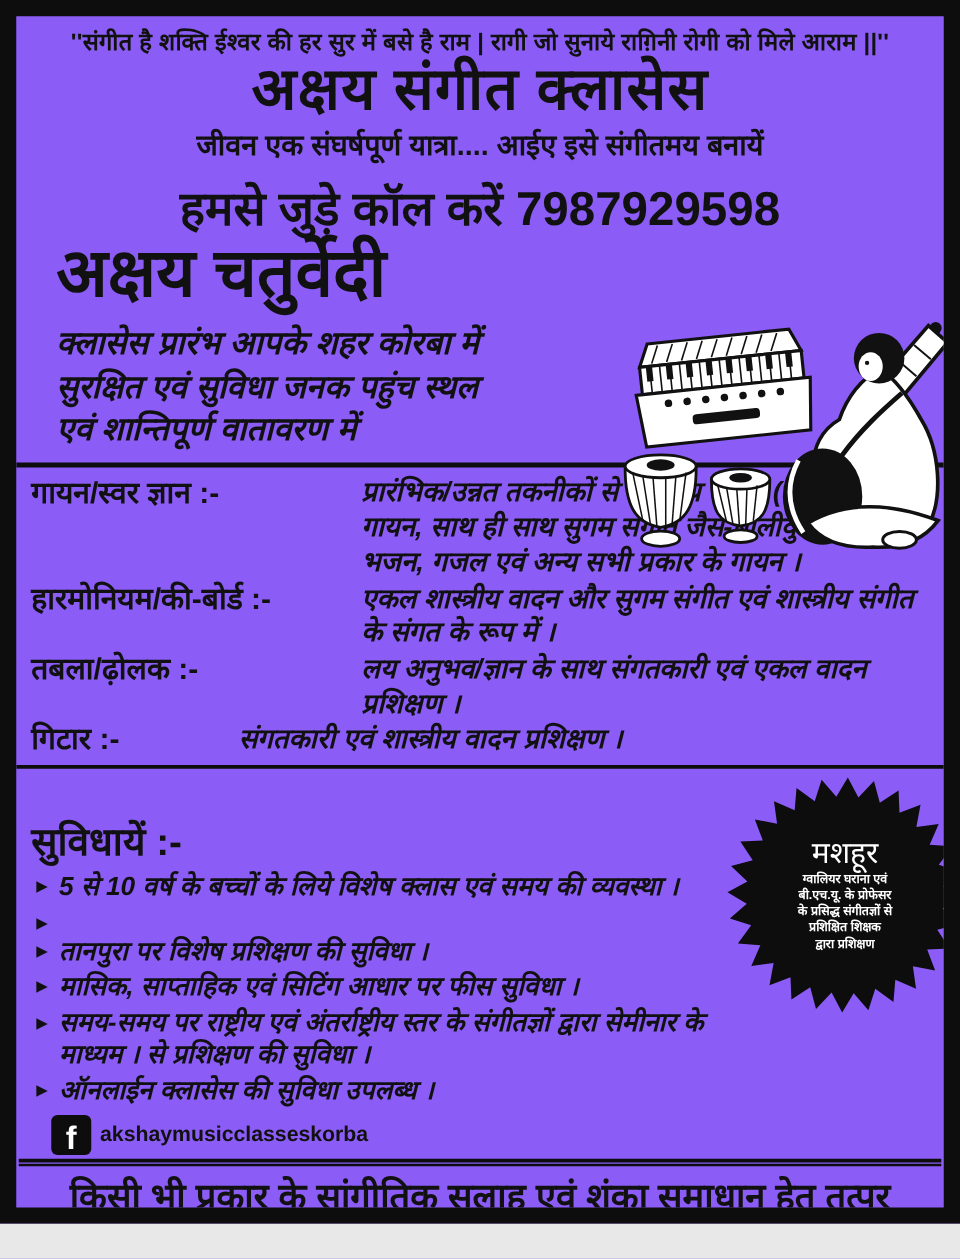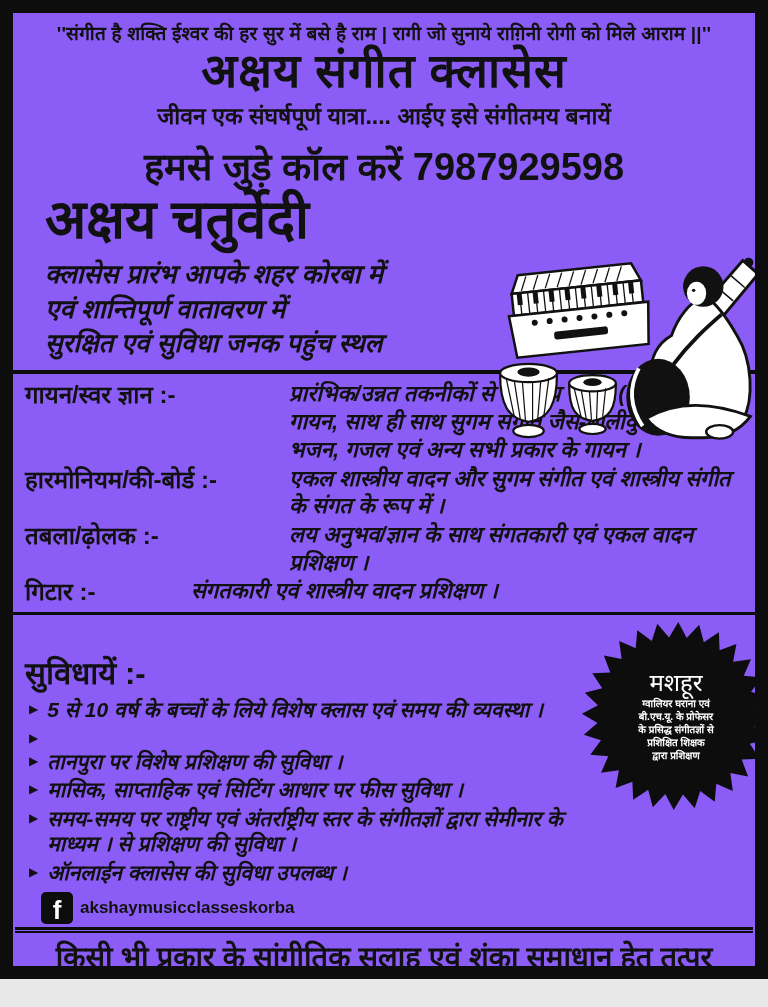--- a/index.html
+++ b/index.html
@@ -46,22 +46,22 @@
 
 <div class="frame">
 
   <div class="quote">''संगीत है शक्ति ईश्वर की हर सुर में बसे है राम | रागी जो सुनाये राग़िनी रोगी को मिले आराम ||''</div>
   <div class="title">अक्षय संगीत क्लासेस</div>
   <div class="subtitle">जीवन एक संघर्षपूर्ण यात्रा.... आईए इसे संगीतमय बनायें</div>
   <div class="call-line">हमसे जुड़े कॉल करें 7987929598</div>
   <div class="person-name">अक्षय चतुर्वेदी</div>
   <div class="intro">
     <div>क्लासेस प्रारंभ आपके शहर कोरबा में</div>
+    <div>सुरक्षित एवं सुविधा जनक पहुंच स्थल</div>
     <div>एवं शान्तिपूर्ण वातावरण में</div>
-    <div>सुरक्षित एवं सुविधा जनक पहुंच स्थल</div>
   </div>
 
   <div class="graphics">
 
     <svg viewBox="0 0 150 100" style="left:14px; top:12px; width:150px; height:100px; transform:rotate(-6deg);">
       <g stroke="#111" fill="#fff" stroke-width="2.5">
         <polygon points="18,6 132,6 140,24 10,24"></polygon>
         <rect x="10" y="24" width="130" height="22"></rect>
         <polygon points="5,46 145,46 141,88 9,88"></polygon>
       </g>

